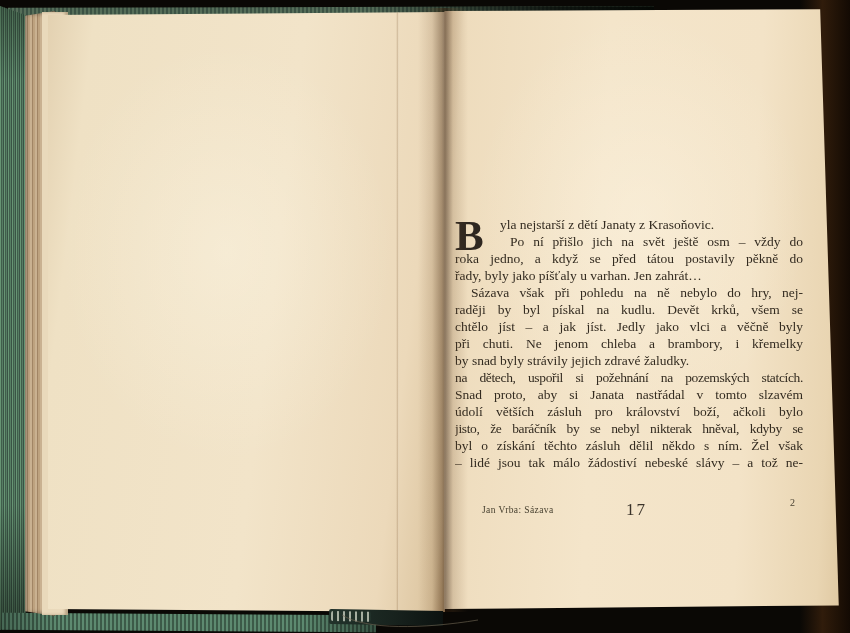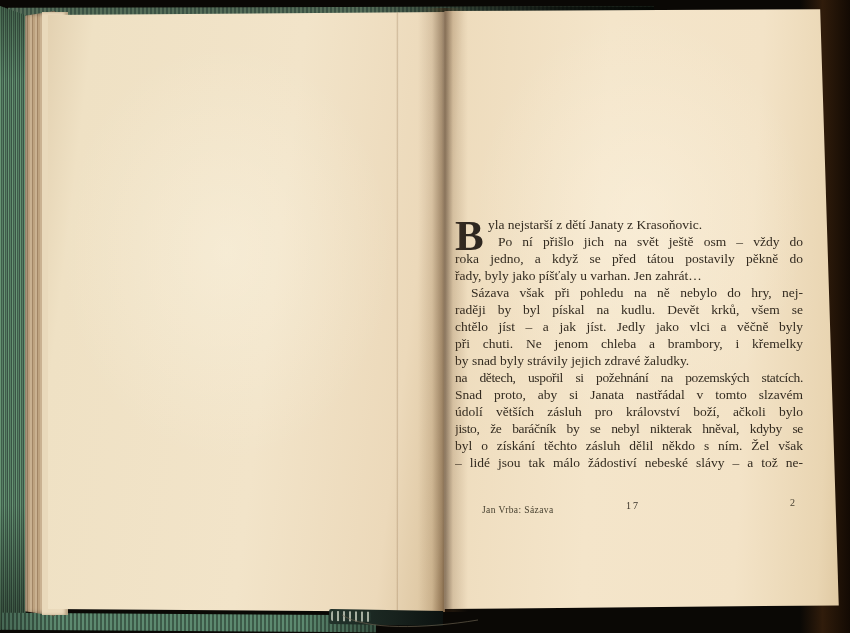--- a/index.html
+++ b/index.html
@@ -62,26 +62,26 @@
   .thread{position:absolute;left:338px;top:613px;}
 
   
   .text-block{position:absolute;left:17px;top:208px;width:348px;color:#332b20;}
   .drop-cap{position:absolute;left:0;top:2px;font-size:43px;line-height:36px;
     font-weight:bold;color:#2e2720;}
   .paragraph{margin:0;}
   .tline{height:17px;line-height:17px;font-size:13.5px;overflow:hidden;
     text-rendering:optimizeLegibility;}
   .tline.just{text-align:justify;text-align-last:justify;}
-  .tline.wrap{margin-left:33px;}
+  .tline.wrap{margin-left:45px;}
   .tline.tight{letter-spacing:-0.35px;}
 
   .footer-title{position:absolute;left:44px;top:497px;font-size:9.5px;color:#47402f;
     letter-spacing:.4px;}
-  .footer-page{position:absolute;left:188px;top:492px;font-size:10px;color:#3a332a;
+  .footer-page{position:absolute;left:188px;top:492px;font-size:17px;color:#3a332a;
     letter-spacing:2px;}
   .footer-sig{position:absolute;left:352px;top:489px;font-size:10px;color:#4a4232;}
 </style>
 </head>
 <body>
 
 <div class="stage">
 
   <div class="edge-right"></div>
 

